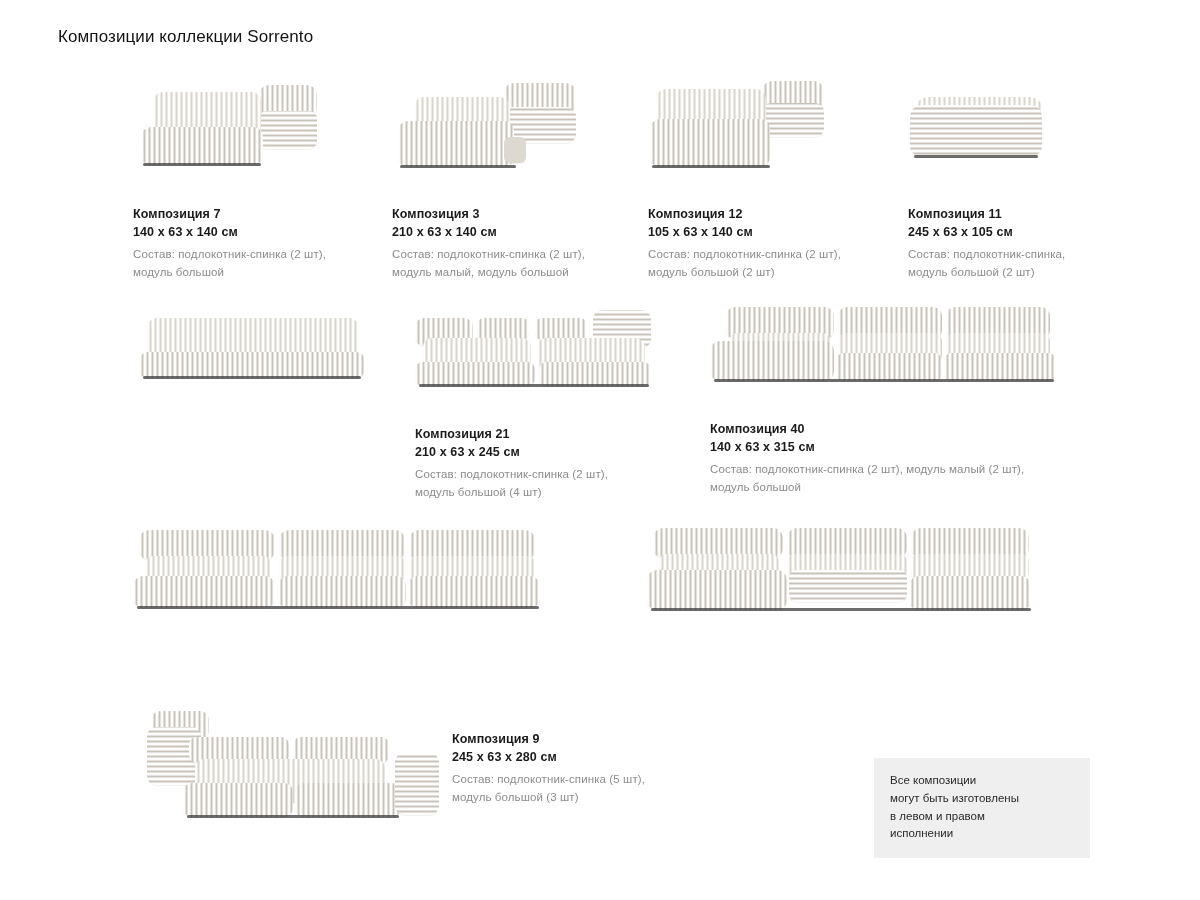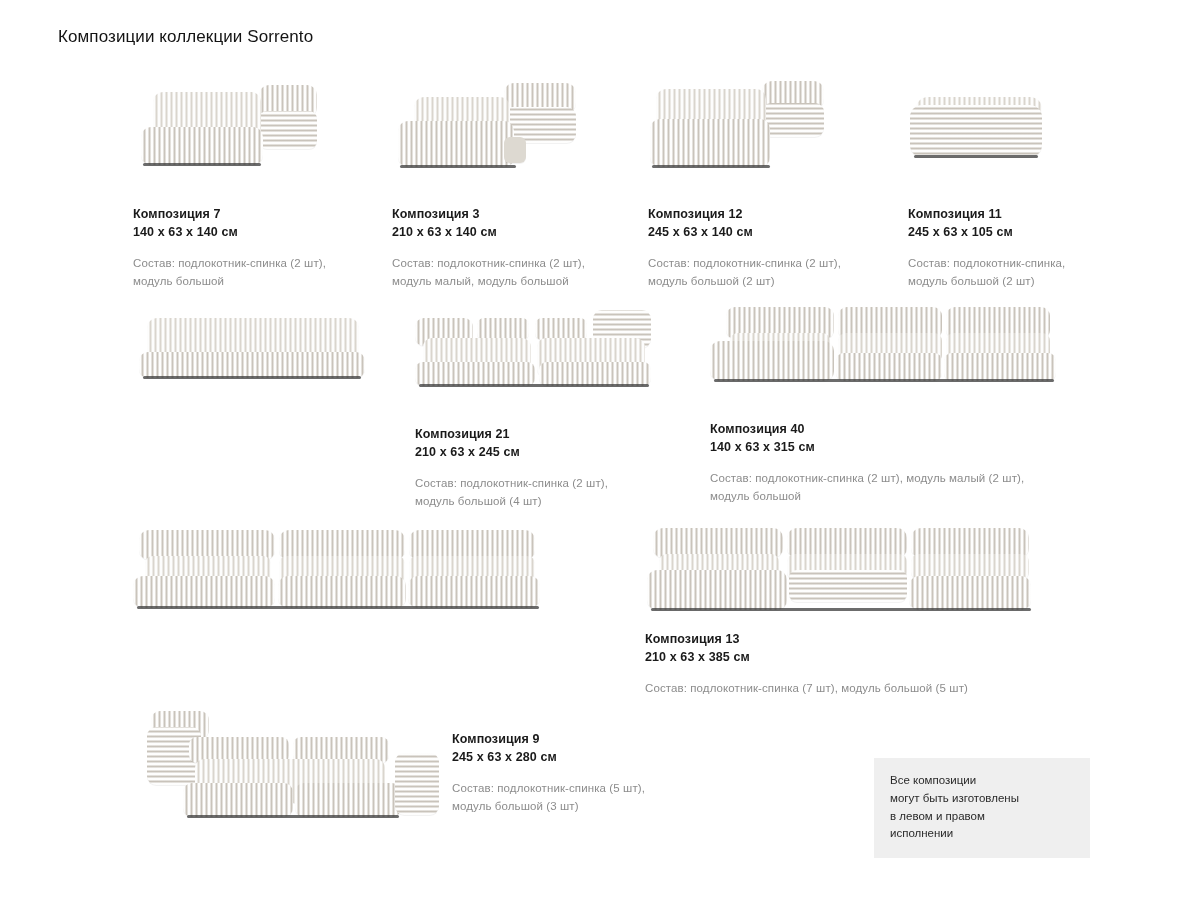--- a/index.html
+++ b/index.html
@@ -37,21 +37,21 @@
     color: #1a1a1a;
     line-height: 1.45;
     letter-spacing: .1px;
   }
   .cap-desc {
     font-size: 11.5px;
     font-weight: 400;
     color: #8c8c8c;
     line-height: 1.5;
     letter-spacing: .1px;
-    margin-top: 14px;
+    margin-top: 5px;
   }
 
   .sofa { position: relative; }
 
   
   .mod {
     position: absolute;
     background:
       repeating-linear-gradient(90deg,
         rgba(255,255,255,0.95) 0px,
@@ -148,21 +148,21 @@
   <div class="item" style="left:648px; top:75px; width:250px;">
     <div class="sofa" style="height:130px;">
       <div class="mod" style="left:114px; top:6px; width:62px; height:28px; border-radius:10px;"></div>
       <div class="mod vert" style="left:114px; top:28px; width:62px; height:34px; border-radius:9px;"></div>
       <div class="mod top" style="left:8px; top:14px; width:110px; height:40px; border-radius:10px;"></div>
       <div class="mod" style="left:2px; top:44px; width:120px; height:48px; border-radius:10px;"></div>
       <div class="shadow-bar" style="left:4px; top:90px; width:118px;"></div>
     </div>
     <div class="caption">
       <div class="cap-title">Композиция 12</div>
-      <div class="cap-dims">245 x 63 x 140 см</div>
+      <div class="cap-dims">105 x 63 x 140 см</div>
       <div class="cap-desc" style="white-space:pre-line">Состав: подлокотник-спинка (2 шт),
 модуль большой (2 шт)</div>
     </div>
   </div>
 
   <div class="item" style="left:908px; top:75px; width:250px;">
     <div class="sofa" style="height:130px;">
       <div class="mod top" style="left:8px; top:22px; width:126px; height:40px; border-radius:12px;"></div>
       <div class="mod vert" style="left:2px; top:30px; width:132px; height:52px; border-radius:12px;"></div>
       <div class="shadow-bar" style="left:6px; top:80px; width:124px;"></div>
@@ -245,25 +245,20 @@
       <div class="mod" style="left:142px; top:8px; width:120px; height:30px; border-radius:10px;"></div>
       <div class="mod" style="left:266px; top:8px; width:118px; height:30px; border-radius:10px;"></div>
       <div class="mod top" style="left:14px; top:34px; width:120px; height:26px; border-radius:8px;"></div>
       <div class="mod top" style="left:142px; top:34px; width:120px; height:26px; border-radius:8px;"></div>
       <div class="mod top" style="left:266px; top:34px; width:118px; height:26px; border-radius:8px;"></div>
       <div class="mod" style="left:2px; top:50px; width:140px; height:40px; border-radius:10px;"></div>
       <div class="mod vert" style="left:144px; top:50px; width:118px; height:32px; border-radius:8px;"></div>
       <div class="mod" style="left:264px; top:56px; width:122px; height:34px; border-radius:10px;"></div>
       <div class="shadow-bar" style="left:6px; top:88px; width:380px;"></div>
     </div>
-    <div class="caption">
-      <div class="cap-title">Композиция 13</div>
-      <div class="cap-dims">210 x 63 x 385 см</div>
-      <div class="cap-desc" style="white-space:pre-line">Состав: подлокотник-спинка (7 шт), модуль большой (5 шт)</div>
-    </div>
   </div>
 
   <div class="item" style="left:133px; top:705px; width:300px;">
     <div class="sofa" style="height:150px;">
       <div class="mod" style="left:18px; top:6px; width:58px; height:28px; border-radius:9px;"></div>
       <div class="mod vert" style="left:14px; top:22px; width:54px; height:58px; border-radius:9px;"></div>
       <div class="mod" style="left:56px; top:32px; width:100px; height:26px; border-radius:8px;"></div>
       <div class="mod" style="left:160px; top:32px; width:96px; height:26px; border-radius:8px;"></div>
       <div class="mod top" style="left:62px; top:54px; width:190px; height:44px; border-radius:9px;"></div>
       <div class="mod" style="left:50px; top:78px; width:110px; height:34px; border-radius:9px;"></div>

